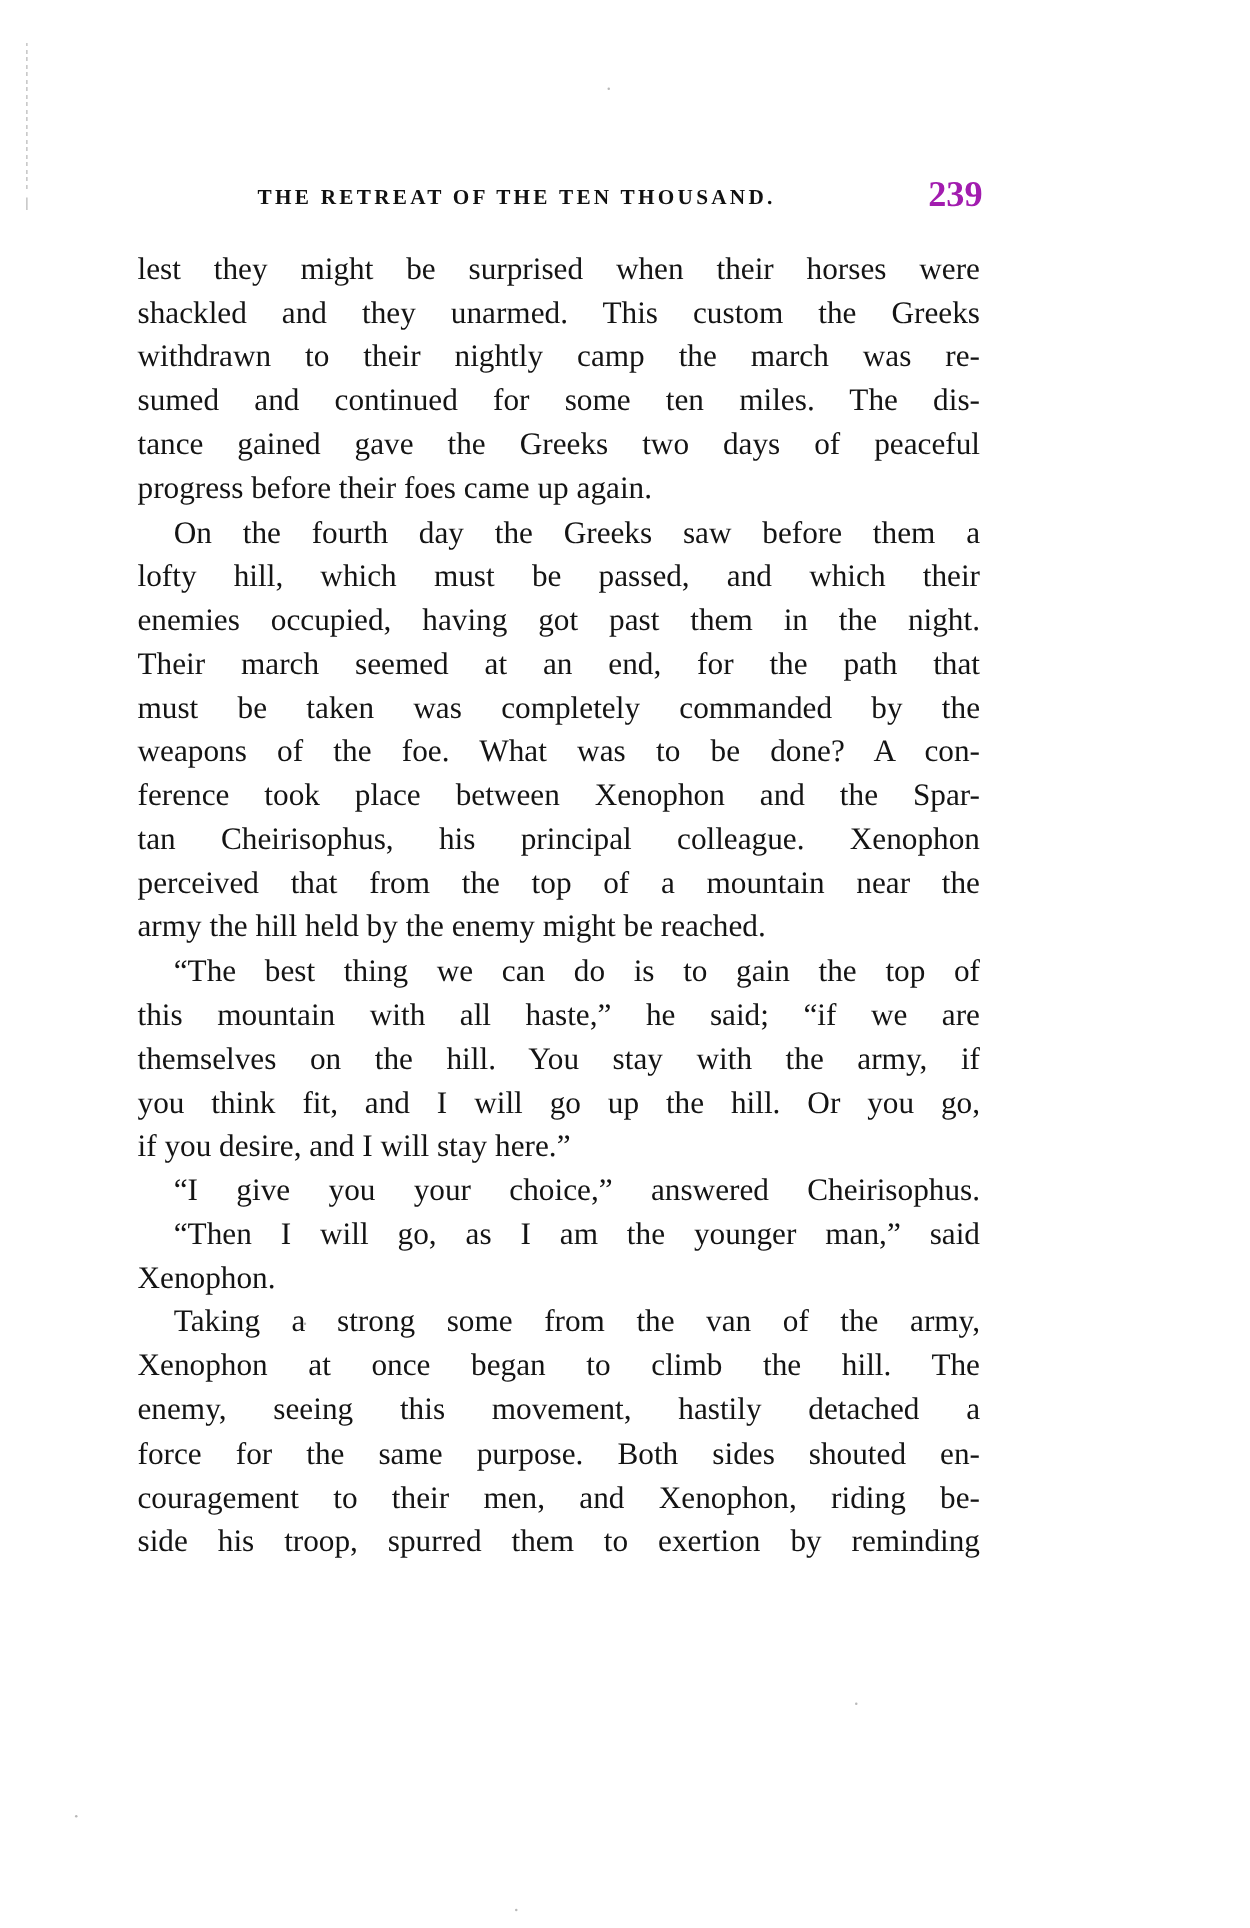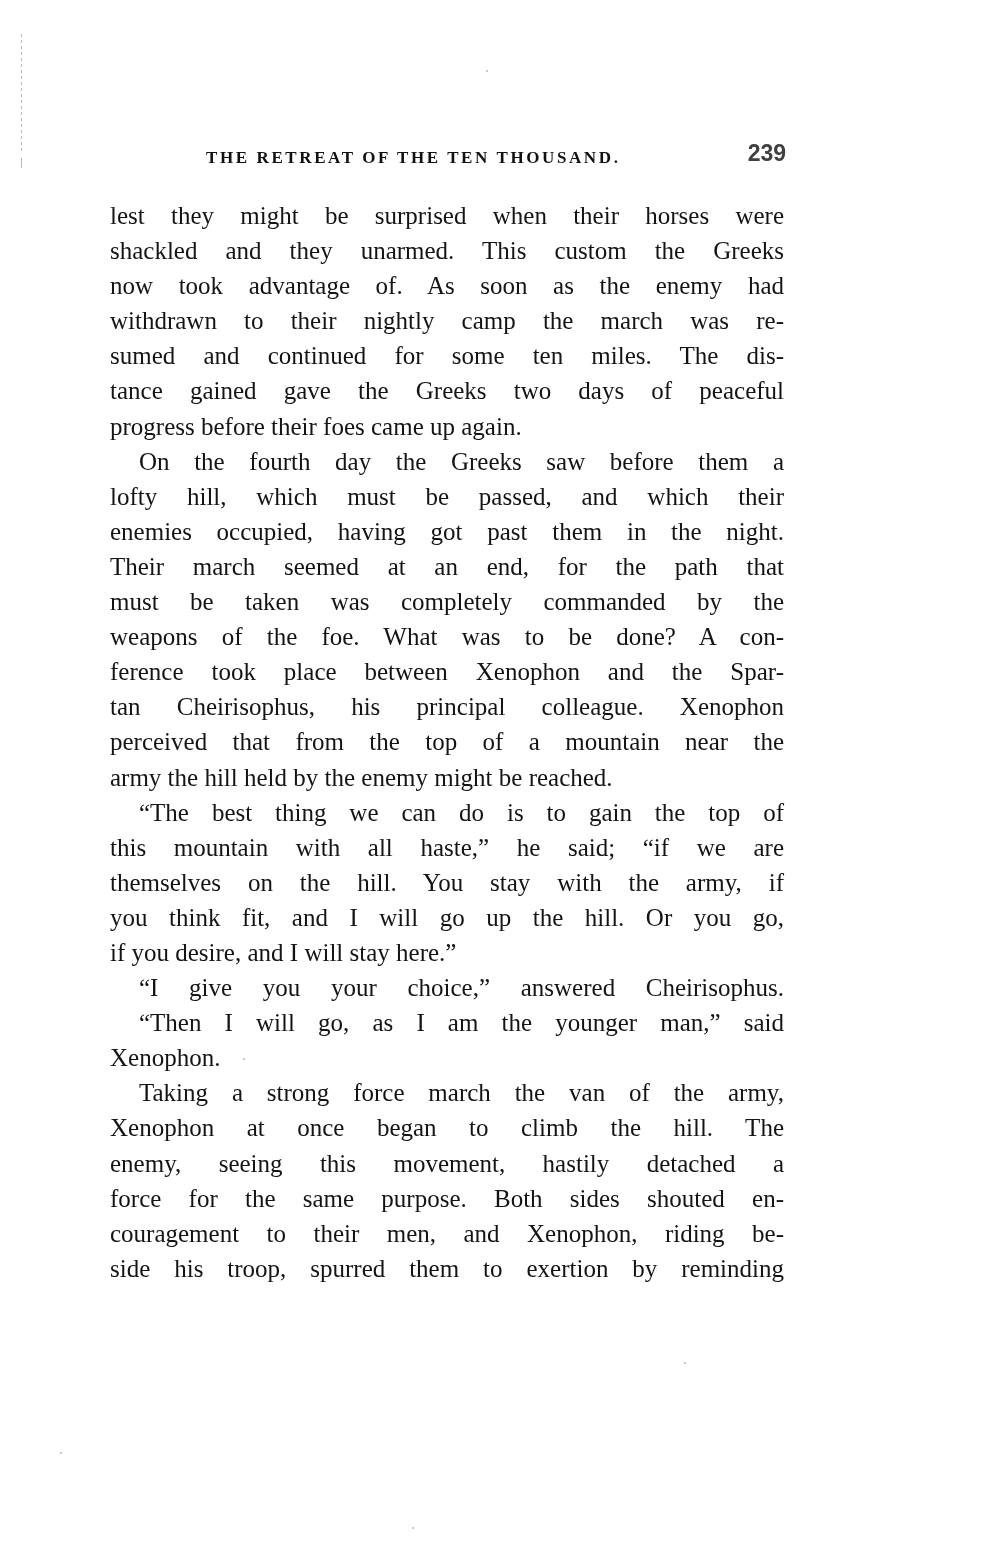--- a/index.html
+++ b/index.html
@@ -62,24 +62,24 @@
       font-weight: bold;
       font-size: 17px;
       letter-spacing: 2.6px;
       color: #111;
       white-space: nowrap;
     }
     .page-number {
       position: absolute;
       right: 0;
       top: 0;
-      font-family: Liberation Sans, sans-serif;
-      font-size: 23px;
+      font-family: Liberation Serif, serif;
+      font-size: 29px;
       font-weight: bold;
-      color: #404040;
+      color: #a21caf;
     }
     .body-text {
       position: absolute;
       left: 110px;
       top: 198px;
       width: 674px;
     }
     .line {
       display: block;
       height: 35.1px;
@@ -113,21 +113,20 @@
   <div class="speck" style="left:412px; top:1527px;"></div>
 
   <div class="running-head">
     <span class="running-title">THE RETREAT OF THE TEN THOUSAND.</span>
     <span class="page-number">239</span>
   </div>
 
   <div class="body-text">
     <span class="line">lest they might be surprised when their horses were</span>
     <span class="line">shackled and they unarmed.  This custom the Greeks</span>
-    <span class="line">now took advantage of.  As soon  as the enemy had</span>
     <span class="line">withdrawn to their nightly camp the march was re-</span>
     <span class="line">sumed and continued for some ten miles.  The dis-</span>
     <span class="line">tance gained gave the Greeks two days of peaceful</span>
     <span class="line last">progress before their foes came up again.</span>
     <span class="line indent">On the fourth day the Greeks saw before them a</span>
     <span class="line">lofty hill, which must be passed, and which their</span>
     <span class="line">enemies occupied, having got past them in the night.</span>
     <span class="line">Their march seemed at an end, for the path that</span>
     <span class="line">must be taken was completely commanded by the</span>
     <span class="line">weapons of the foe.  What was to be done?  A con-</span>
@@ -136,21 +135,21 @@
     <span class="line">perceived that from the top of a mountain near the</span>
     <span class="line last">army the hill held by the enemy might be reached.</span>
     <span class="line indent">“The best thing we can do is to gain the top of</span>
     <span class="line">this mountain with all haste,” he said; “if we are</span>
     <span class="line">themselves on the hill.  You stay with the army, if</span>
     <span class="line">you think fit, and I will go up the hill.  Or you go,</span>
     <span class="line last">if you desire, and I will stay here.”</span>
     <span class="line indent">“I give you your choice,” answered Cheirisophus.</span>
     <span class="line indent">“Then I will go, as I am the younger man,” said</span>
     <span class="line last">Xenophon.</span>
-    <span class="line indent">Taking a strong force march the van of the army,</span>
+    <span class="line indent">Taking a strong some from the van of the army,</span>
     <span class="line">Xenophon at once began to climb the hill.  The</span>
     <span class="line">enemy, seeing this movement, hastily detached a</span>
     <span class="line">force for the same purpose.  Both sides shouted en-</span>
     <span class="line">couragement to their men, and Xenophon, riding be-</span>
     <span class="line">side his troop, spurred them to exertion by reminding</span>
   </div>
 
 </div>
 
 </body></html>

